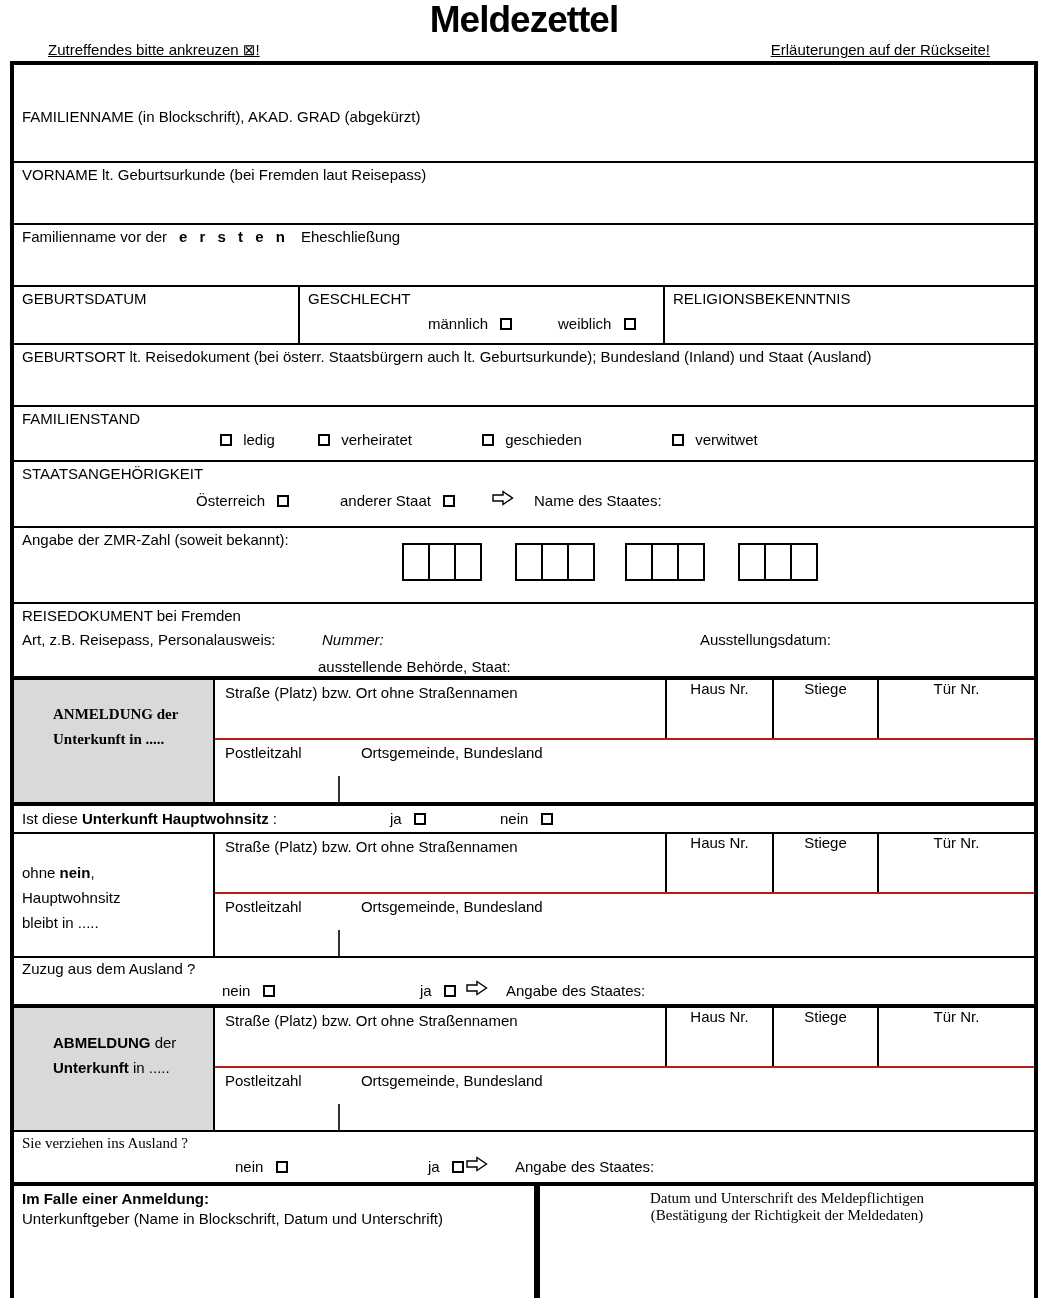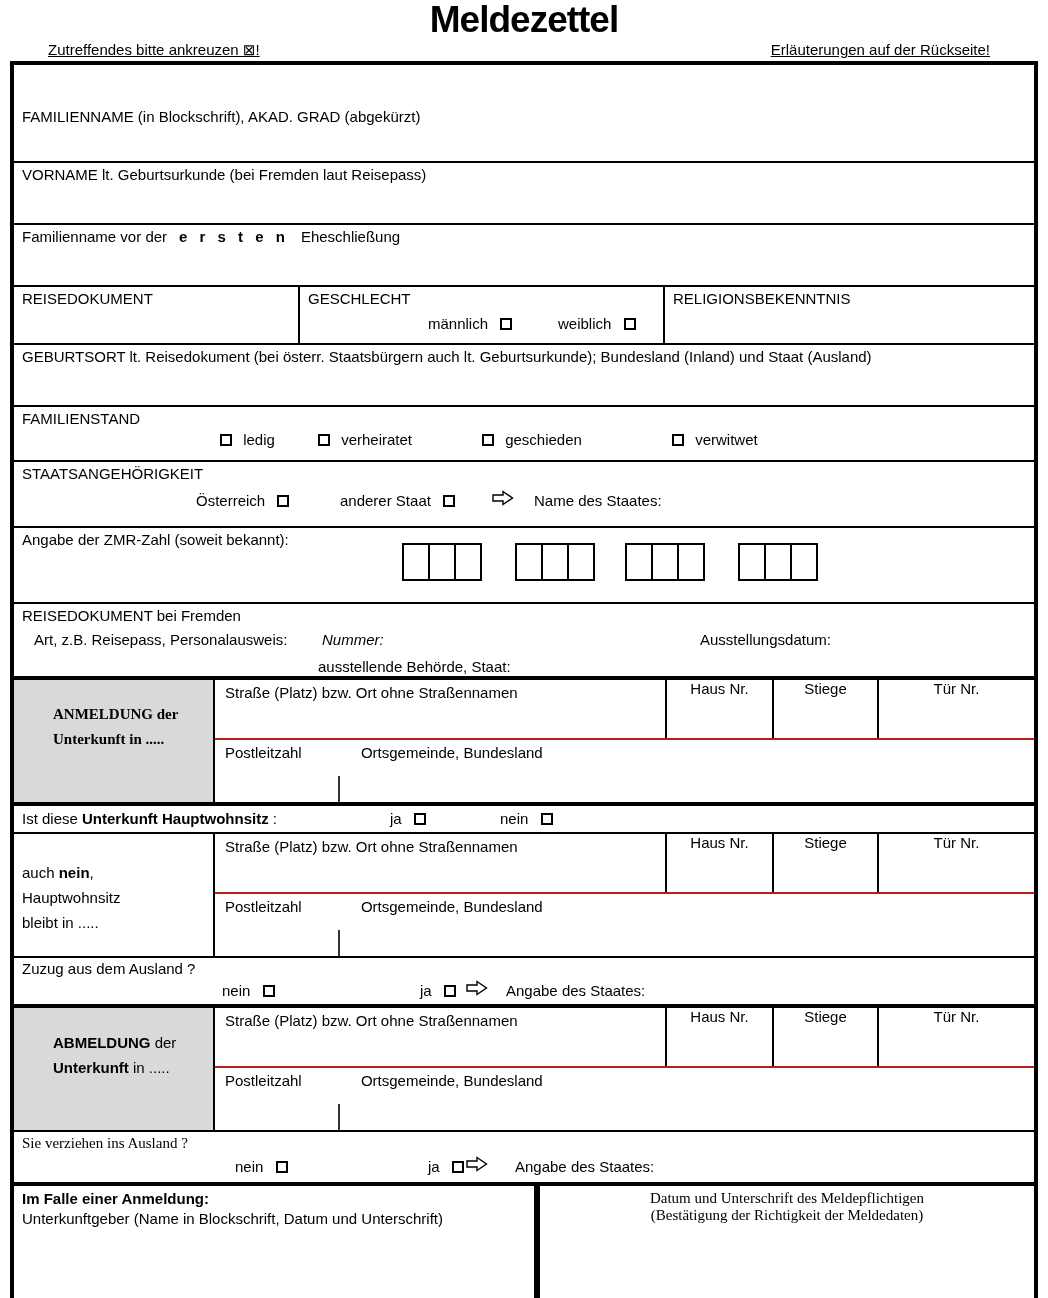--- a/index.html
+++ b/index.html
@@ -59,21 +59,21 @@
   #st-and  { left:326px; top:30px; }
   #st-arrow{ left:478px; top:27px; }
   #st-name { left:520px; top:30px; }
 
   .zmr-group { position:absolute; top:15px; display:flex; }
   .zmr-cell { width:28px; height:38px; border:2px solid #000; background:#fff; }
   .zmr-cell + .zmr-cell { margin-left:-2px; }
   #zg1 { left:388px; } #zg2 { left:501px; } #zg3 { left:611px; } #zg4 { left:724px; }
 
   #rd-l1 { left:8px; top:3px; }
-  #rd-art { left:20px; top:27px; }
+  #rd-art { left:8px; top:27px; }
   #rd-num { left:308px; top:27px;font-style:italic; }
   #rd-aus { left:686px; top:27px; }
   #rd-beh { left:304px; top:54px; }
 
   
   .addr { display:flex; }
   .addr-label { width:201px; border-right:2px solid #000; padding:26px 10px 0 8px; line-height:25px; }
   .addr-label.gray { background:#d9d9d9;padding-left:39px; }
   .addr-label.pt22 { padding-top:22px; }
   .addr-label.serif { font-family:"Liberation Serif", serif; font-weight:bold; }
@@ -134,21 +134,21 @@
   </div>
 
   <div class="row" id="r-famvor">
     <div class="lab">
       <span>Familienname vor der</span><span class="sp">e r s t e n</span><span>Eheschließung</span>
     </div>
   </div>
 
   <div class="row" id="r-geb-row">
     <div class="c-gd">
-      <div class="lab">REISEDOKUMENT</div>
+      <div class="lab">GEBURTSDATUM</div>
     </div>
     <div class="c-gs">
       <div class="lab">GESCHLECHT</div>
       <span class="abs" id="gs-m">
         <span>männlich</span>
         <span class="cb cb-after"></span>
       </span>
       <span class="abs" id="gs-w">
         <span>weiblich</span>
         <span class="cb cb-after"></span>
@@ -262,21 +262,21 @@
       <span class="cb cb-after"></span>
     </span>
     <span class="abs" id="hw-nein">
       <span>nein</span>
       <span class="cb cb-after"></span>
     </span>
   </div>
 
   <div class="row addr" id="sec-wennnein">
     <div class="addr-label">
-      <span>auch </span><span class="b">nein</span><span>,</span><br>
+      <span>ohne </span><span class="b">nein</span><span>,</span><br>
       <span>Hauptwohnsitz</span><br>
       <span>bleibt in .....</span>
     </div>
     <div class="addr-body">
       <div class="street-row">
         <div class="street-cell">Straße (Platz) bzw. Ort ohne Straßennamen</div>
         <div class="hcol haus">Haus Nr.</div>
         <div class="hcol stiege">Stiege</div>
         <div class="hcol tuer">Tür Nr.</div>
       </div>

